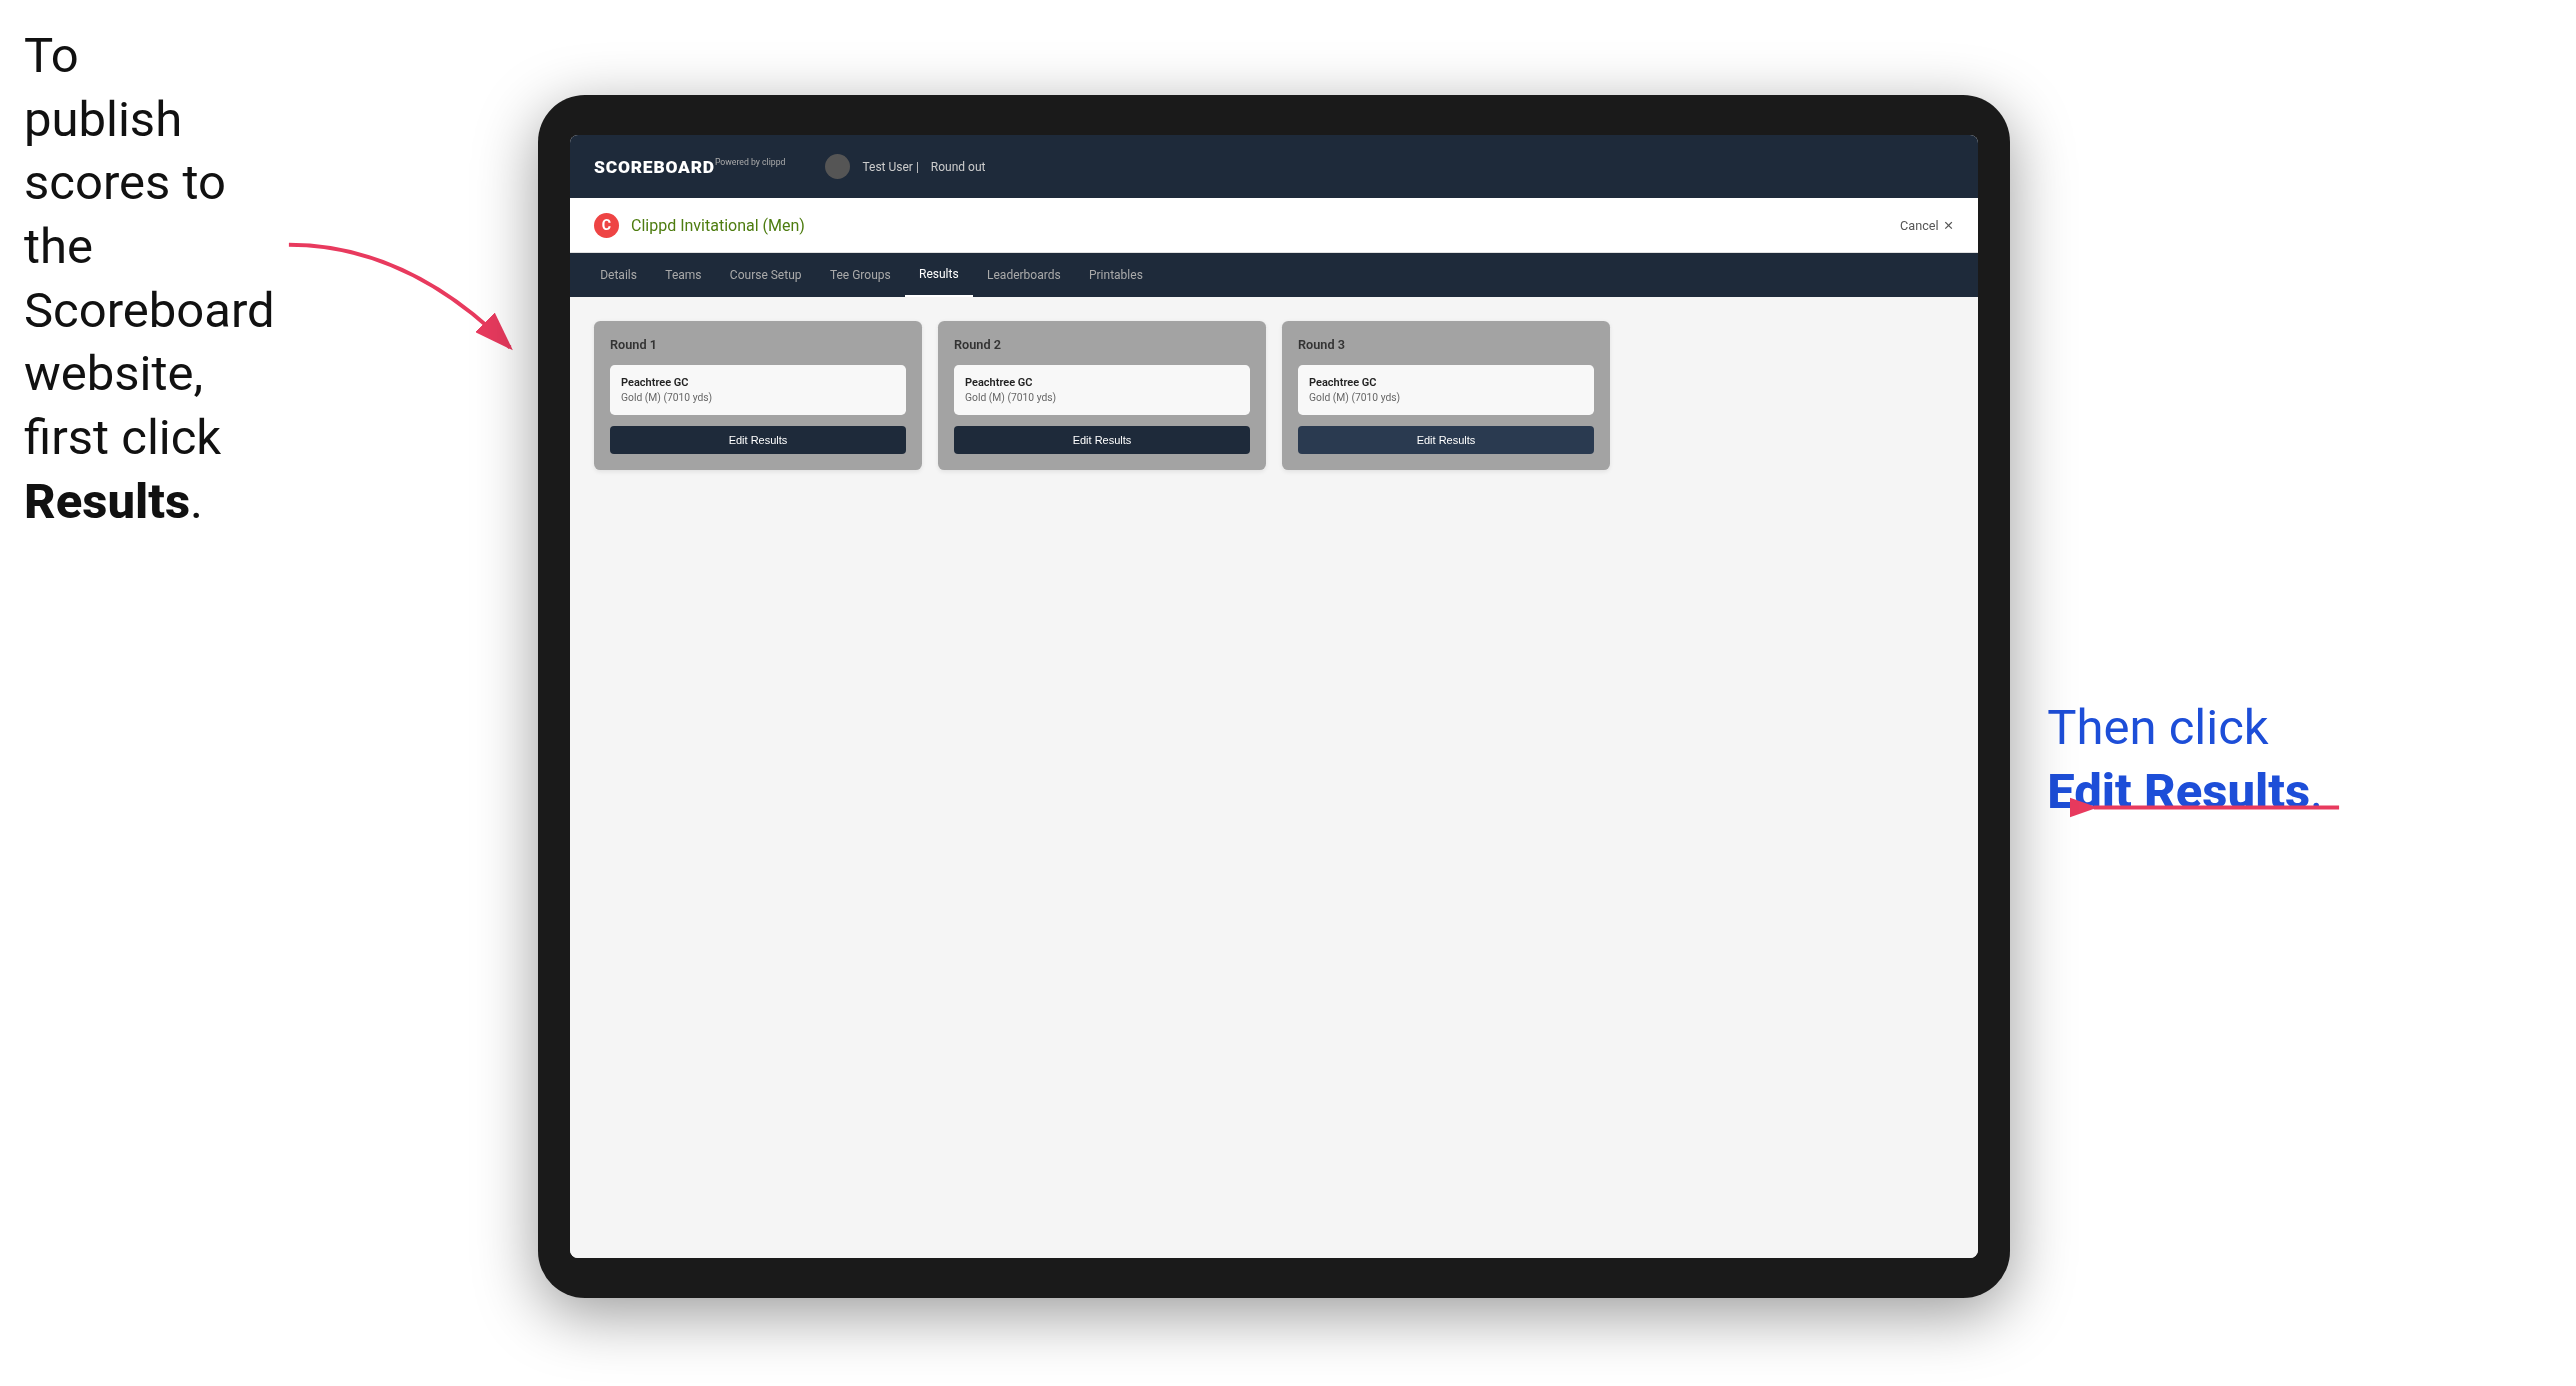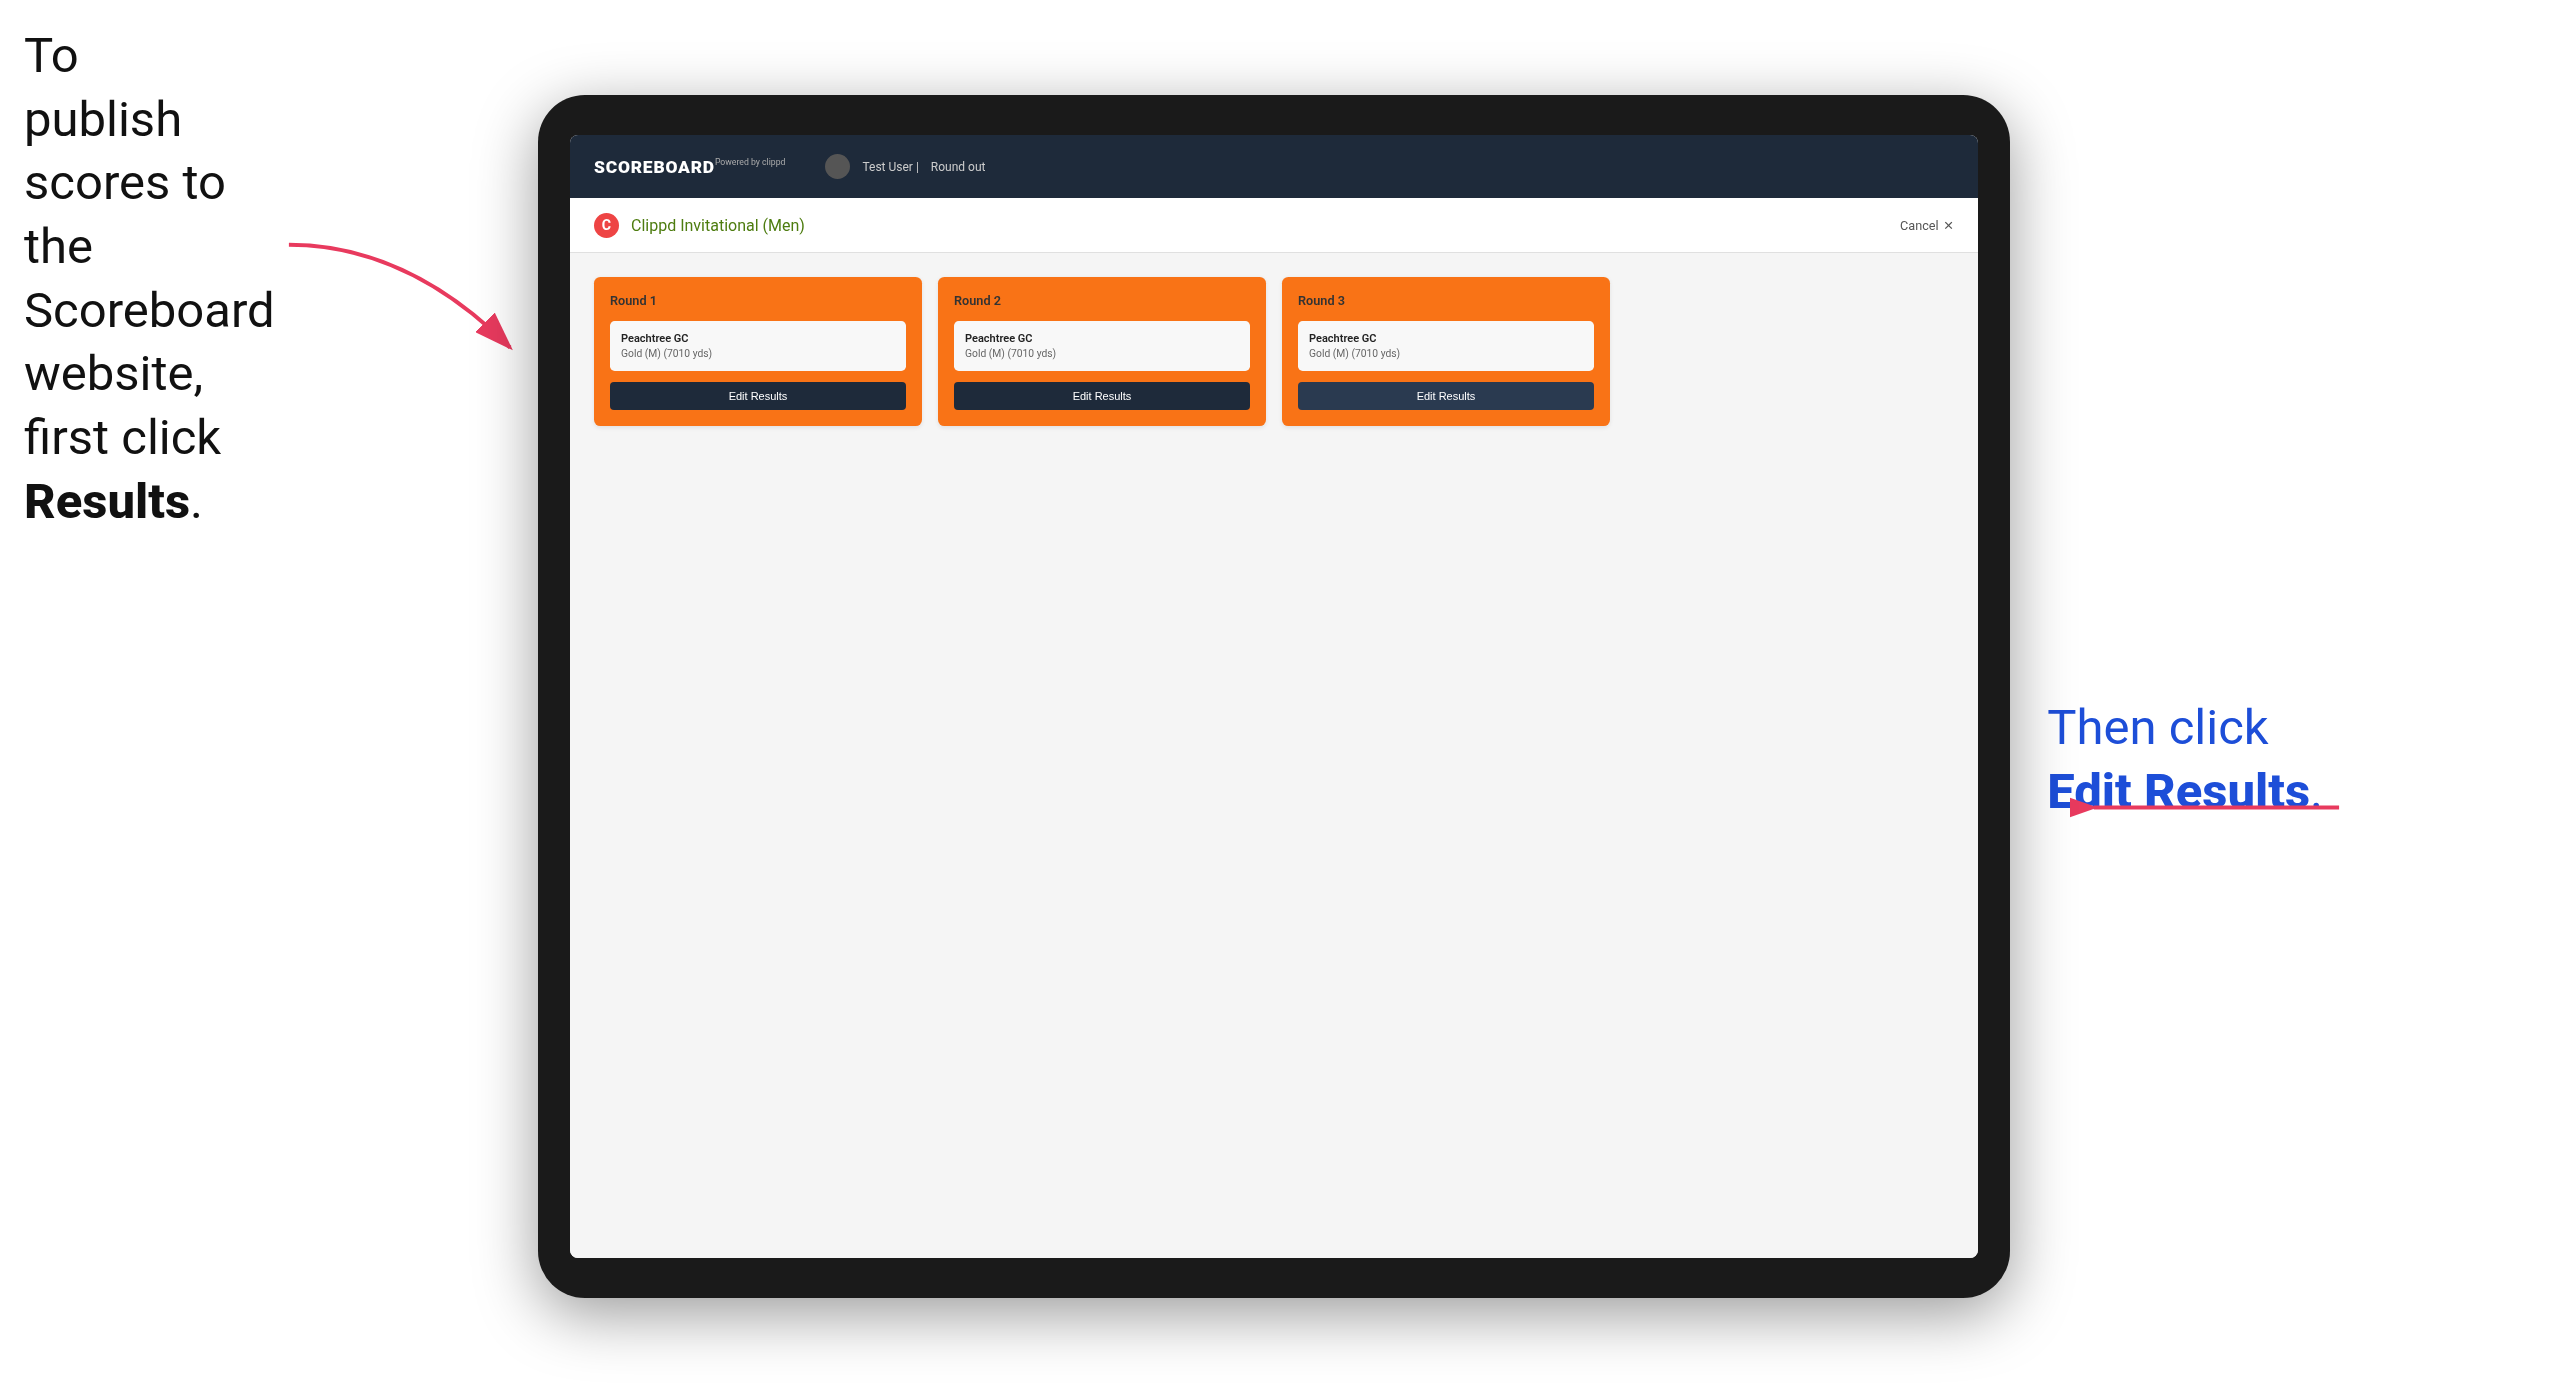--- a/index.html
+++ b/index.html
@@ -190,21 +190,21 @@
       background: #f5f5f5;
       padding: 24px;
       overflow: auto;
     }
     .rounds-grid {
       display: grid;
       grid-template-columns: repeat(4, 1fr);
       gap: 16px;
     }
     .round-card {
-      background: #f97316;
+      background: #a3a3a3;
       border-radius: 6.3px;
       padding: 16px;
       box-shadow: 0 1.6px 4.7px rgba(0,0,0,0.08);
     }
     .round-title {
       font-size: 12.7px;
       font-weight: 600;
       color: #333;
       margin-bottom: 12.7px;
     }
@@ -303,20 +303,29 @@
 
     <div class="tournament-header">
       <div class="tournament-logo">C</div>
       <span class="tournament-name">Clippd Invitational (Men)</span>
       <span class="cancel-btn">
         <span>Cancel</span>
         <span>✕</span>
       </span>
     </div>
 
+    <div class="tab-bar">
+      <div class="tab-item">Details</div>
+      <div class="tab-item">Teams</div>
+      <div class="tab-item">Course Setup</div>
+      <div class="tab-item">Tee Groups</div>
+      <div class="tab-item active">Results</div>
+      <div class="tab-item">Leaderboards</div>
+      <div class="tab-item">Printables</div>
+    </div>
 
     <div class="content-area">
       <div class="rounds-grid">
 
         <div class="round-card">
           <div class="round-title">Round 1</div>
           <div class="course-card">
             <div class="course-name">Peachtree GC</div>
             <div class="course-details">Gold (M) (7010 yds)</div>
           </div>

